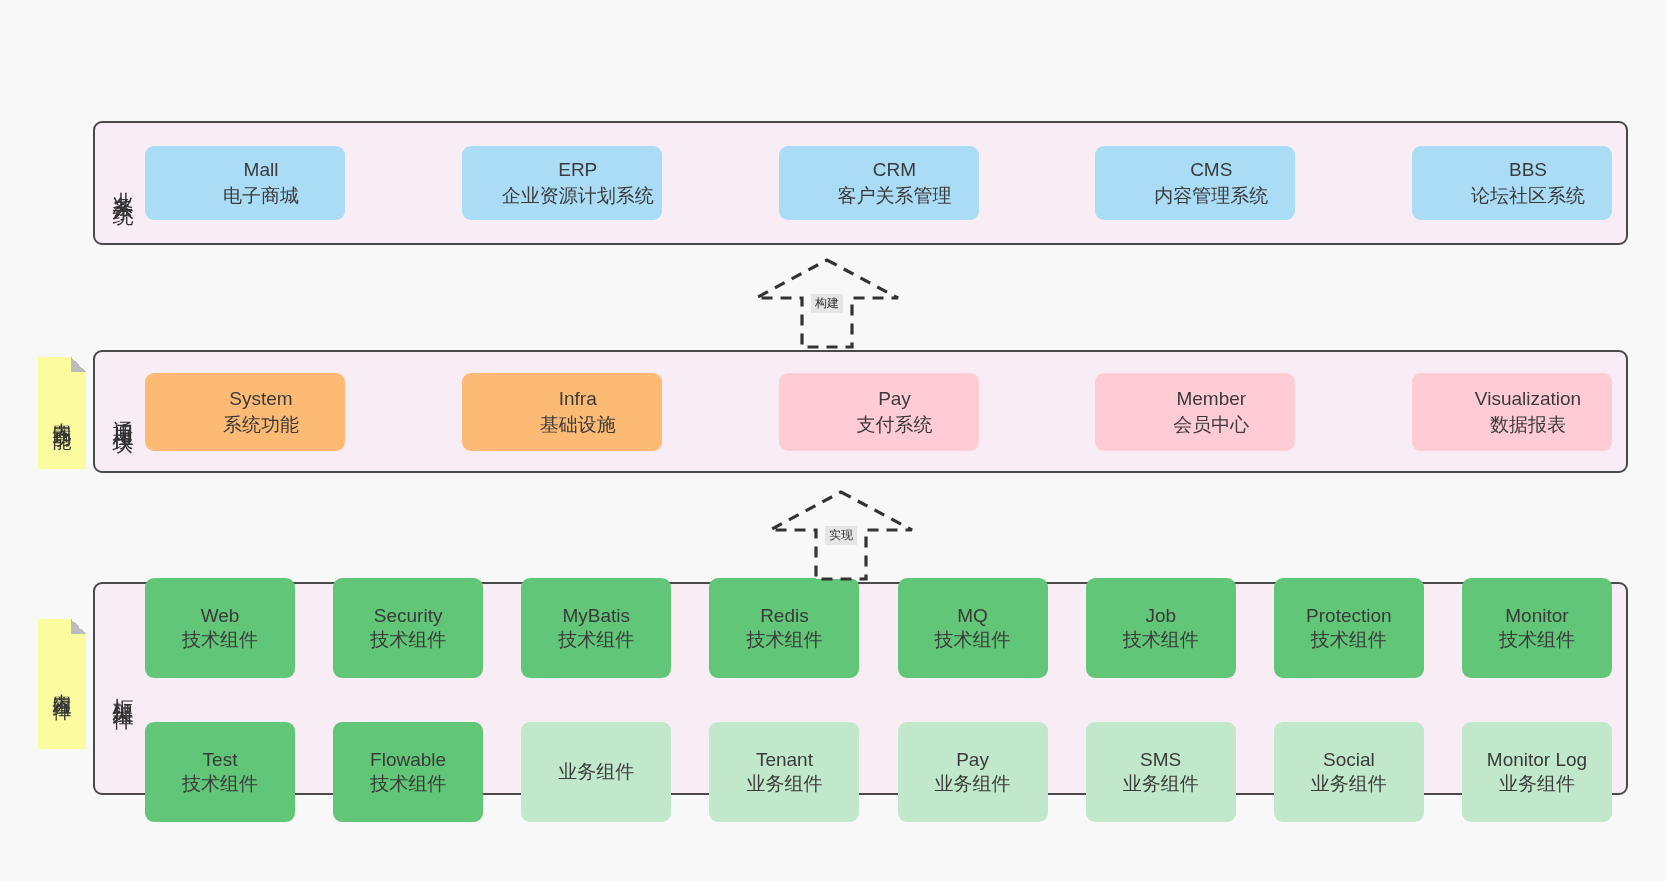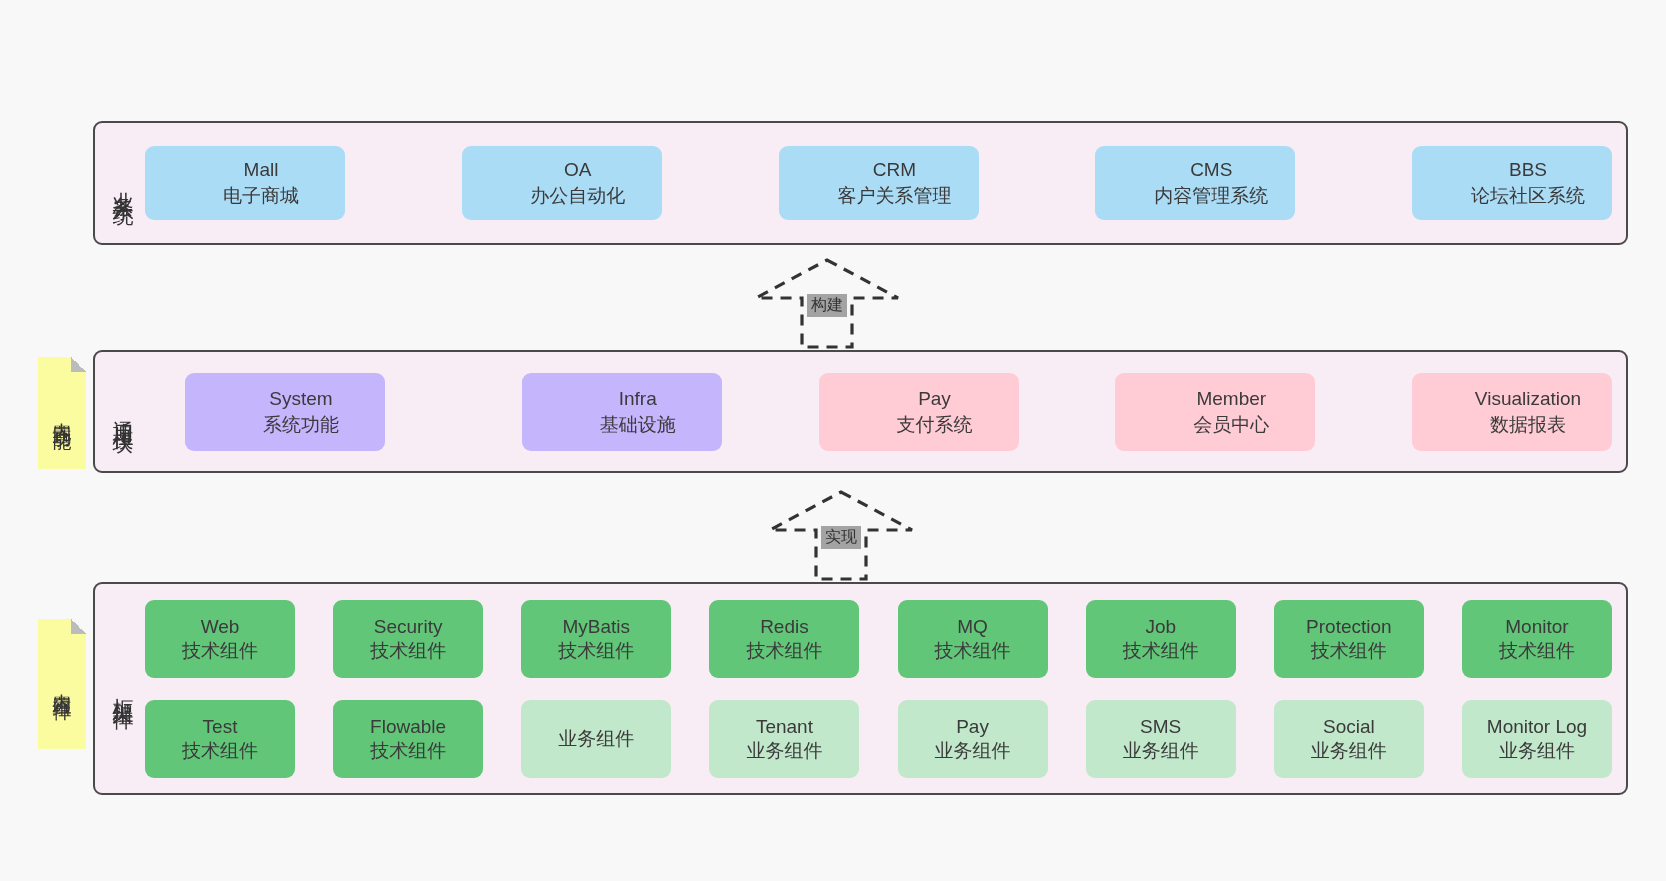--- a/index.html
+++ b/index.html
@@ -58,23 +58,23 @@
     justify-content:center;
     align-items:center;
     text-align:center;
     font-size:19px;
     line-height:26px;
     color:#3a3a3a;
     padding-left:32px;
   }
   .box-lg { width:200px; height:74px; }
   .layer-modules .box-lg { height:78px; }
-  .box-sm { width:150px; height:78px; line-height:24px; padding:0 10px; }
+  .box-sm { width:150px; height:100px; line-height:24px; padding:0 10px;margin-top:22px; }
   .blue      { background:#abdcf6; }
-  .red       { background:#c4b5fd;margin-left:40px; }
+  .red       { background:#fdba74; }
   .pink      { background:#ffccd5; }
   .green     { background:#61c678; }
   .lightgreen{ background:#c2e8cb; }
 
   .note {
     position:absolute;
     left:38px;
     width:48px;
     background:#fbfb9f;
     display:flex;
@@ -104,43 +104,43 @@
     z-index:2;
   }
   .arrow-build     { left:752px; top:256px; }
   .arrow-implement { left:766px; top:488px; }
   .arrow svg { display:block; width:150px; height:95px; }
   .arrow-label {
     position:absolute;
     left:50%;
     top:38px;
     transform:translateX(-50%);
-    background:#a3a3a3;
+    background:#e5e5e5;
     padding:1px 4px;
-    font-size:16px;
+    font-size:12px;
     color:#333;
     white-space:nowrap;
   }
 </style>
 </head>
 <body>
 
 <div class="note note-modules">内置功能</div>
 <div class="note note-components">内置组件</div>
 
 <section class="layer layer-business">
   <div class="layer-label">业务系统</div>
   <div class="boxes">
     <div class="box box-lg blue">
       <div>Mall</div>
       <div>电子商城</div>
     </div>
     <div class="box box-lg blue">
-      <div>OA</div>
-      <div>办公自动化</div>
+      <div>ERP</div>
+      <div>企业资源计划系统</div>
     </div>
     <div class="box box-lg blue">
       <div>CRM</div>
       <div>客户关系管理</div>
     </div>
     <div class="box box-lg blue">
       <div>CMS</div>
       <div>内容管理系统</div>
     </div>
     <div class="box box-lg blue">

